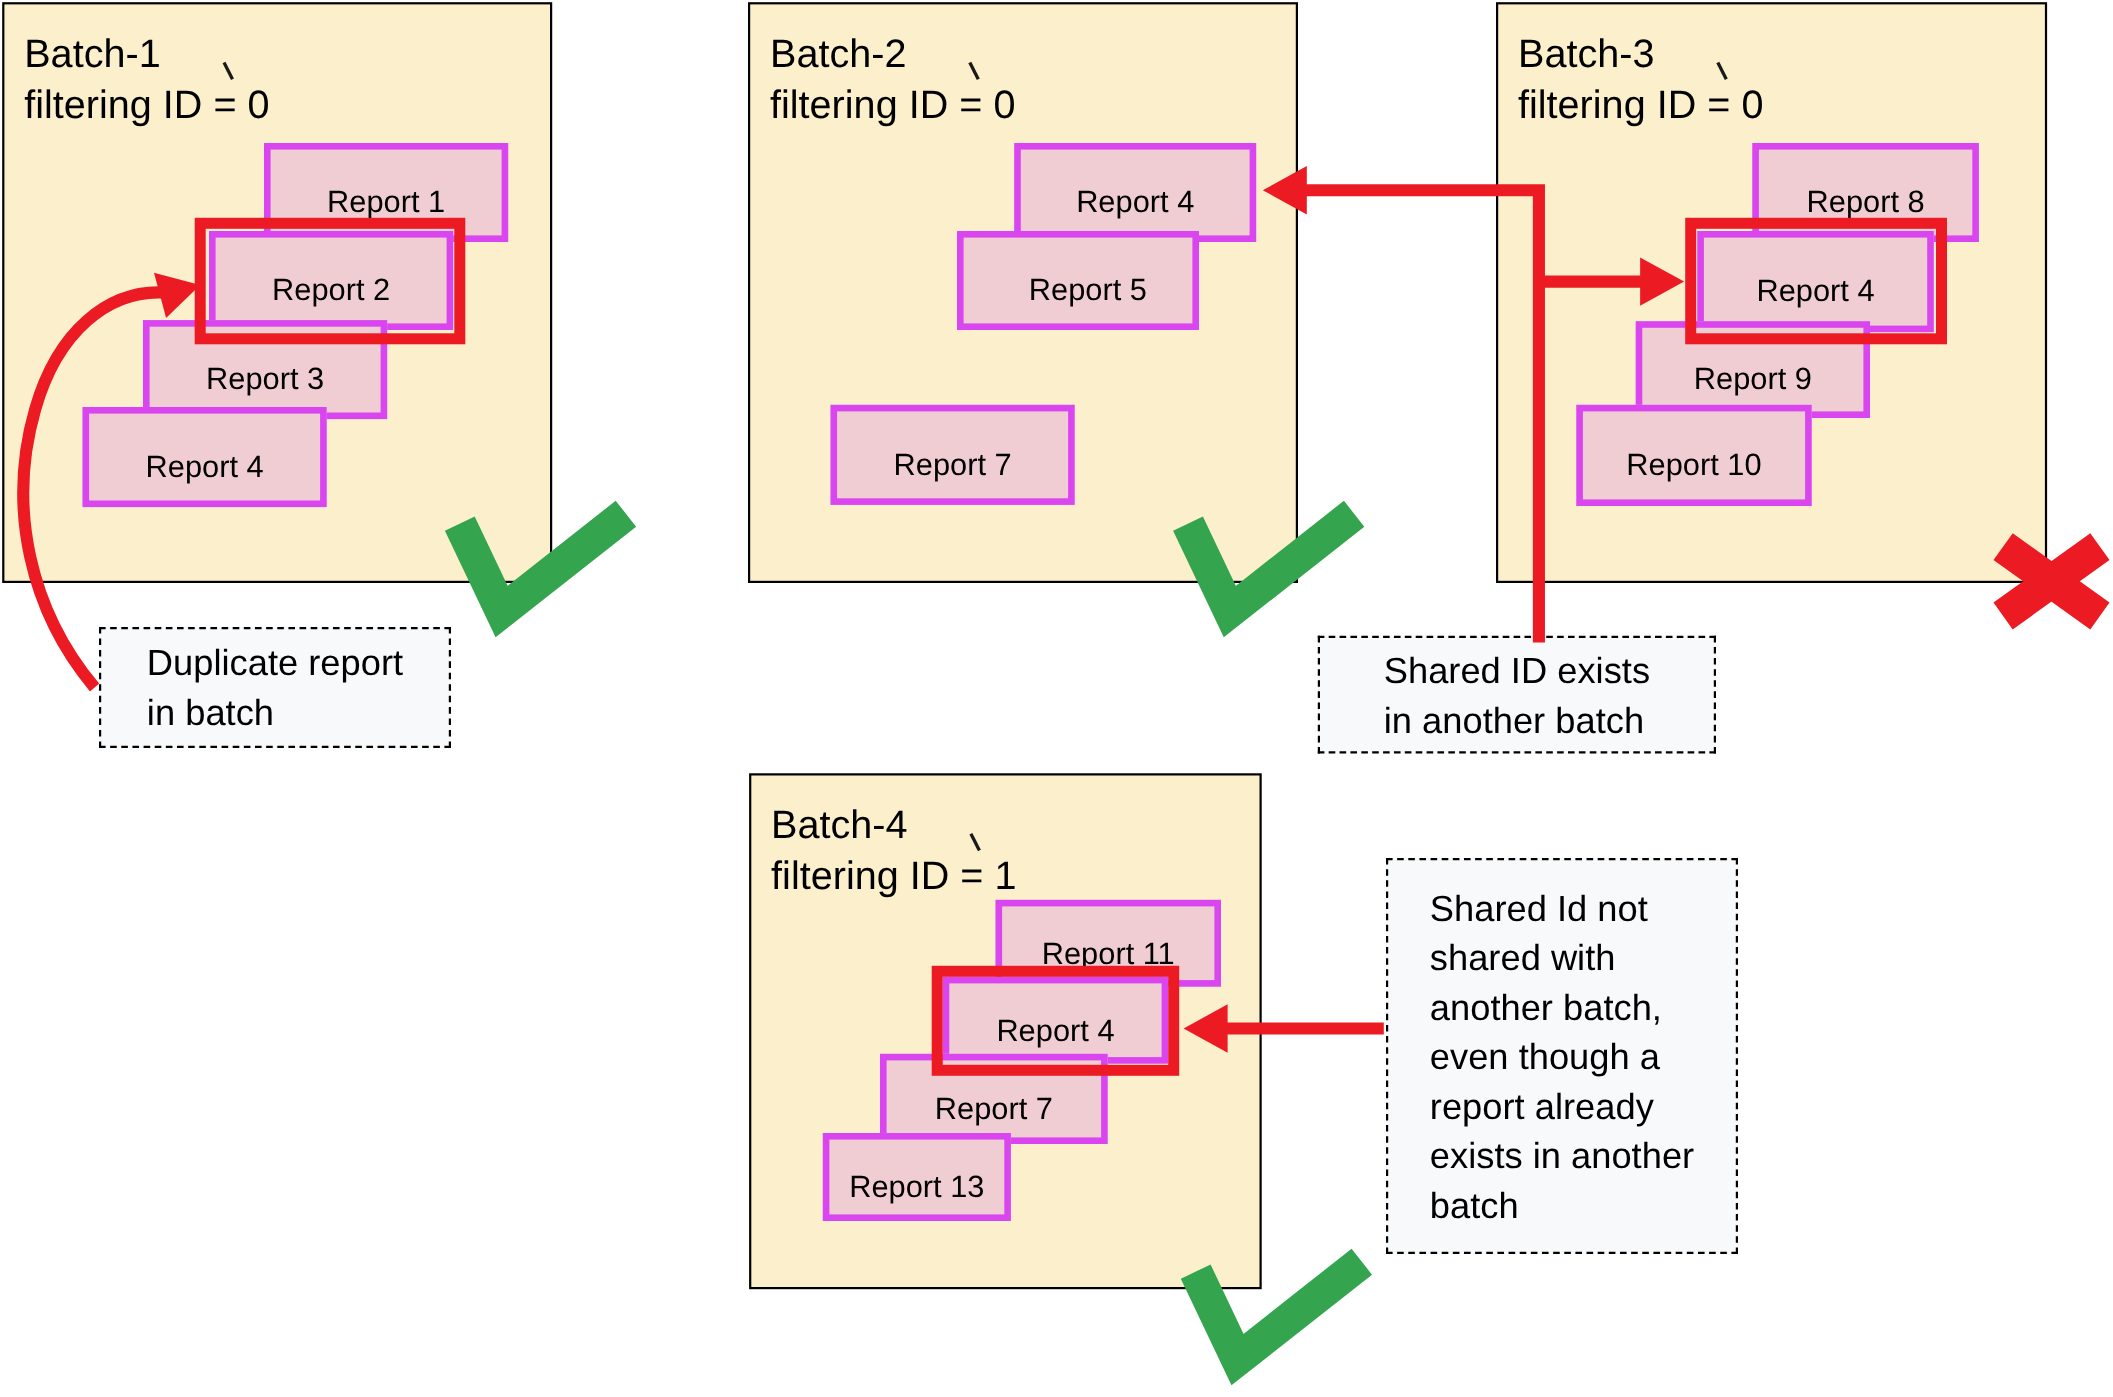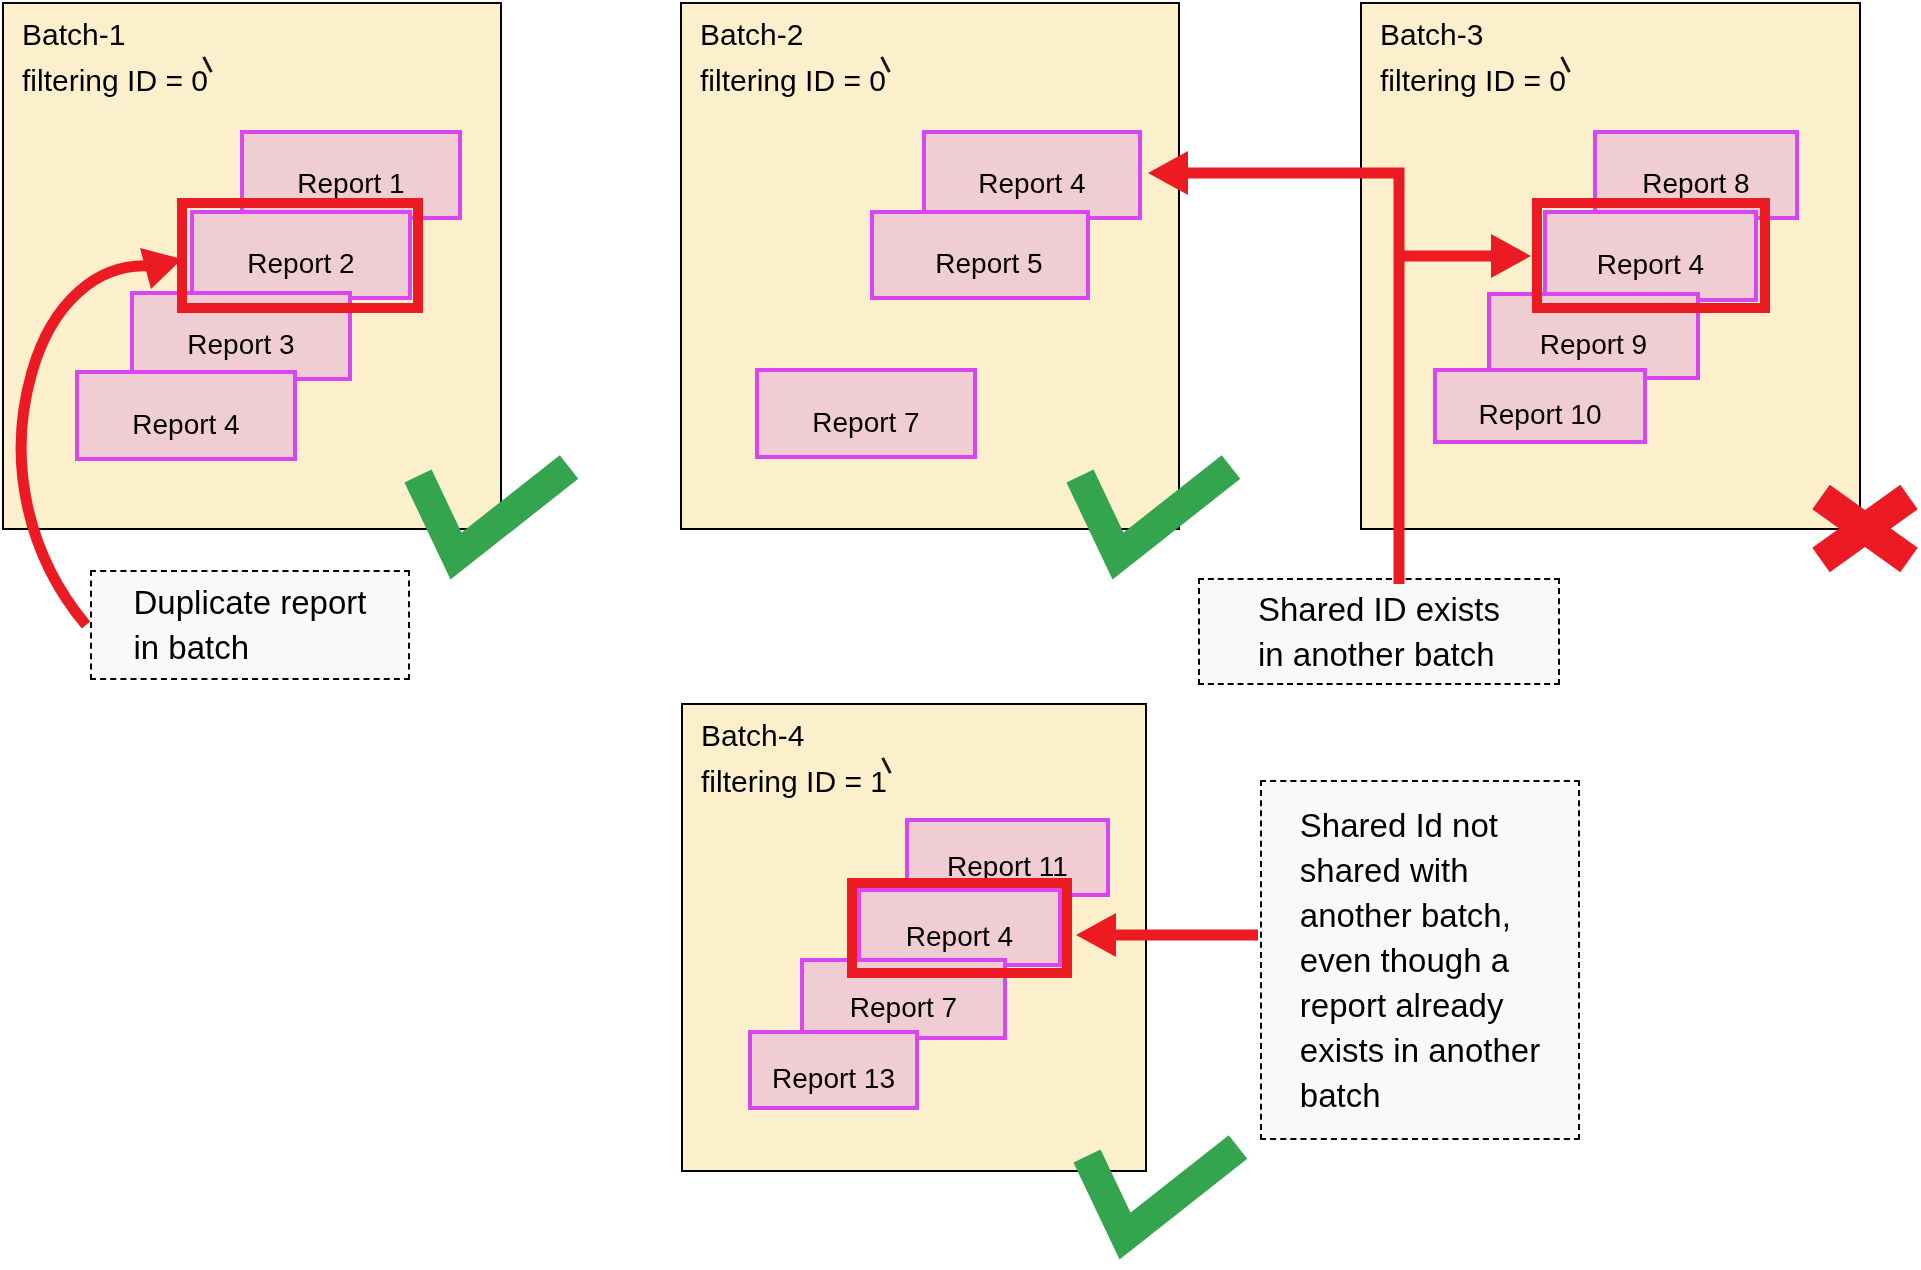--- a/index.html
+++ b/index.html
@@ -4,29 +4,29 @@
 <style>
   html,body{margin:0;padding:0;background:#ffffff;}
   .canvas{
     position:relative;width:1921px;height:1270px;background:#ffffff;
     overflow:hidden;font-family:"Liberation Sans",sans-serif;color:#000;
   }
   .batch{
     position:absolute;background:#FCF0CC;border:2px solid #000;box-sizing:border-box;
   }
   .batch-title{
-    position:absolute;left:18px;top:8px;font-size:30px;line-height:46px;
+    position:absolute;left:18px;top:22px;font-size:36px;line-height:46px;
     white-space:pre-line;color:#000;
   }
   .tick{
     position:absolute;left:202px;top:52px;width:3px;height:17px;background:#1a1a1a;
     transform:rotate(-27deg);
   }
   .report{
-    position:absolute;background:#F0CDD2;border:4px solid #d946ef;box-sizing:border-box;
+    position:absolute;background:#F0CDD2;border:6px solid #d946ef;box-sizing:border-box;
     display:flex;align-items:center;justify-content:center;font-size:28px;
   }
   .report span{transform:translateY(9px);}
   .highlight{
     position:absolute;border:10px solid #EC1B23;box-sizing:border-box;z-index:12;
   }
   .note{
     position:absolute;background:#F7F9FB;border:2px dashed #000;box-sizing:border-box;
     display:flex;align-items:center;justify-content:center;
     font-size:33px;line-height:45px;white-space:pre-line;z-index:5;
@@ -90,21 +90,21 @@
     </div>
     <div class="report" style="left: 1593px; top: 130px; width: 206px; height: 90px;">
       <span>Report 8</span>
     </div>
     <div class="report" style="left: 1543px; top: 210px; width: 215px; height: 92px;">
       <span>Report 4</span>
     </div>
     <div class="report" style="left: 1487px; top: 292px; width: 213px; height: 88px;">
       <span>Report 9</span>
     </div>
-    <div class="report" style="left: 1433px; top: 368px; width: 214px; height: 76px;">
+    <div class="report" style="left: 1433px; top: 368px; width: 214px; height: 92px;">
       <span>Report 10</span>
     </div>
     <div class="highlight" style="left: 1532px; top: 198px; width: 238px; height: 115px;"></div>
     <div class="batch" style="left: 681px; top: 703px; width: 466px; height: 469px;">
       <div class="batch-title">Batch-4
 filtering ID = 1</div>
       <div class="tick"></div>
     </div>
     <div class="report" style="left: 905px; top: 818px; width: 205px; height: 79px; justify-content: center;">
       <span>Report 11</span>

